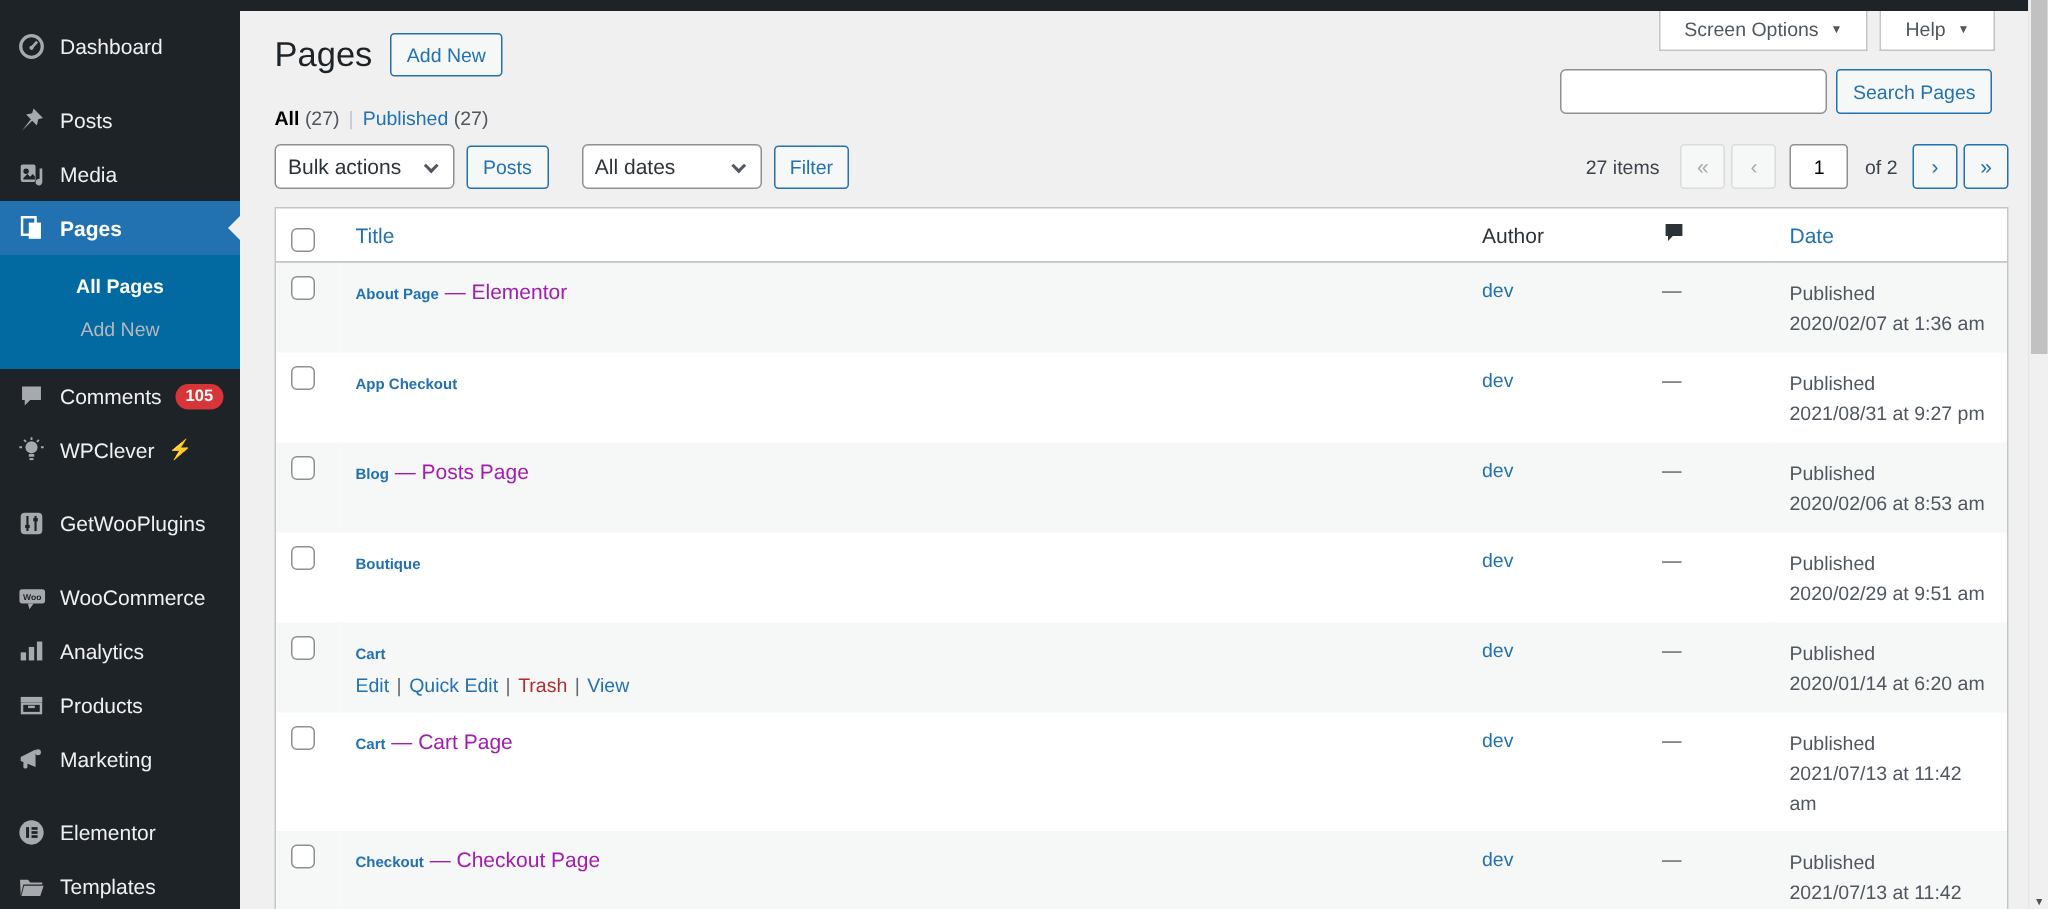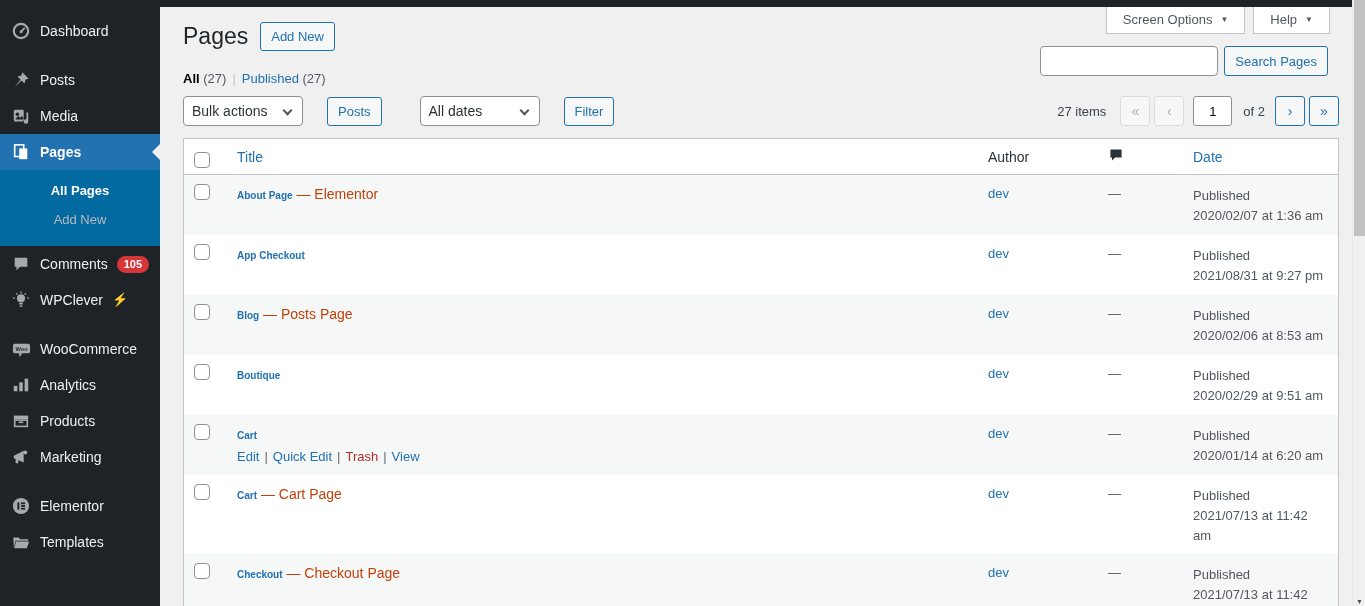--- a/index.html
+++ b/index.html
@@ -40,21 +40,21 @@
   .search-input { width:178px; height:30px; border:1px solid #8c8f94; border-radius:4px; background:#fff; padding:0 8px; font-size:14px; font-family:inherit; }
   .search-btn { height:30px; }
 
   .list-views { margin-top:20px; font-size:13px; color:#646970; }
   .list-views .current-view { color:#000; font-weight:600; }
   .list-views a { color:#2271b1; text-decoration:none; cursor:pointer; }
   .list-views .count { color:#50575e; font-weight:400; }
   .lv-sep { margin:0 6px; color:#c3c4c7; }
 
   .tablenav { margin-top:10px; display:flex; justify-content:space-between; align-items:center; }
-  .tn-left { display:flex; align-items:flex-end; gap:24px; }
+  .tn-left { display:flex; align-items:flex-end; gap:8px; }
   .fake-select { position:relative; height:30px; min-width:120px; background:#fff; border:1px solid #8c8f94; border-radius:4px; display:flex; align-items:center; padding:0 30px 0 8px; font-size:14px; color:#2c3338; cursor:pointer; }
   .chev { position:absolute; right:11px; top:10px; width:7px; height:7px; border-right:2px solid #50575e; border-bottom:2px solid #50575e; transform:rotate(45deg); }
   .gap-l { margin-left:14px; }
 
   .pagination { display:flex; align-items:center; gap:4px; font-size:13px; color:#3c434a; }
   .items-count { margin-right:10px; }
   .page-btn { min-width:30px; height:30px; border-radius:3px; display:flex; align-items:center; justify-content:center; font-size:14px; cursor:pointer; }
   .page-btn.disabled { background:#f6f7f7; border:1px solid #dcdcde; color:#a7aaad; cursor:default; }
   .page-btn.enabled { background:#f6f7f7; border:1px solid #2271b1; color:#2271b1; }
   .page-input { width:39px; height:30px; border:1px solid #8c8f94; border-radius:3px; text-align:center; font-size:13px; margin:0 5px; font-family:inherit; background:#fff; }
@@ -68,21 +68,21 @@
   .col-cb { width:43px; }
   .col-author { width:120px; }
   .col-comments { width:85px; }
   .col-date { width:155px; }
   tbody tr { height:60px; }
   tbody tr:nth-child(odd) { background:#f6f7f7; }
   tbody td { padding:11px 10px 8px; vertical-align:top; }
   td.cb-cell, th.cb-cell { padding:9px 0 0 10px; }
   .checkbox { display:inline-block; width:16px; height:16px; border:1px solid #8c8f94; border-radius:4px; background:#fff; cursor:pointer; }
   .row-title-link { color:#2271b1; font-weight:700; font-size:10px; text-decoration:none; cursor:pointer; }
-  .title-suffix { color:#c2410c; font-size:14px; }
+  .title-suffix { color:#a21caf; font-size:14px; }
   .row-actions { margin-top:7px; font-size:13px; color:#646970; }
   .row-actions a { color:#2271b1; text-decoration:none; cursor:pointer; }
   .row-actions a.trash { color:#b32d2e; }
   .ra-sep { margin:0 5px; color:#646970; }
   .author-link { color:#2271b1; text-decoration:none; font-size:13px; cursor:pointer; }
   .no-comments { color:#50575e; }
   .date-cell { color:#50575e; line-height:20px; font-size:13px; }
   .comment-bubble-hd { color:#2c3338; }
 
   
@@ -165,20 +165,31 @@
           <circle cx="10" cy="8" r="4.5" fill="currentColor"></circle>
           <rect x="8" y="13" width="4" height="2" fill="currentColor"></rect>
           <rect x="8.5" y="16" width="3" height="1.5" fill="currentColor"></rect>
           <path d="M10 0.5 v2 M3 8 h-2 M19 8 h-2 M4.5 2.5 l1.5 1.5 M15.5 2.5 l-1.5 1.5" stroke="currentColor" stroke-width="1.4"></path>
         </svg>
     </span>
     <span>WPClever</span>
       <span class="bolt">⚡</span>
   </div>
 
+  <div class="menu-item gap-top">
+    <span class="mi-icon">
+      <svg width="18" height="18" viewBox="0 0 20 20">
+          <rect x="2" y="2" width="16" height="16" rx="3" fill="currentColor"></rect>
+          <path d="M7 4.5 v11 M13 4.5 v11" stroke="#1d2327" stroke-width="1.6"></path>
+          <rect x="5.3" y="11" width="3.4" height="2.4" fill="#1d2327"></rect>
+          <rect x="11.3" y="6" width="3.4" height="2.4" fill="#1d2327"></rect>
+        </svg>
+    </span>
+    <span>GetWooPlugins</span>
+  </div>
 
   <div class="menu-item gap-top">
     <span class="mi-icon">
       <svg width="19" height="19" viewBox="0 0 20 20">
           <rect x="1" y="4" width="18" height="10" rx="2" fill="currentColor"></rect>
           <path d="M7 14 l1 4 3-4 z" fill="currentColor"></path>
           <text x="10" y="11.5" text-anchor="middle" font-size="6" font-weight="bold" fill="#1d2327" font-family="Liberation Sans, sans-serif">Woo</text>
         </svg>
     </span>
     <span>WooCommerce</span>

